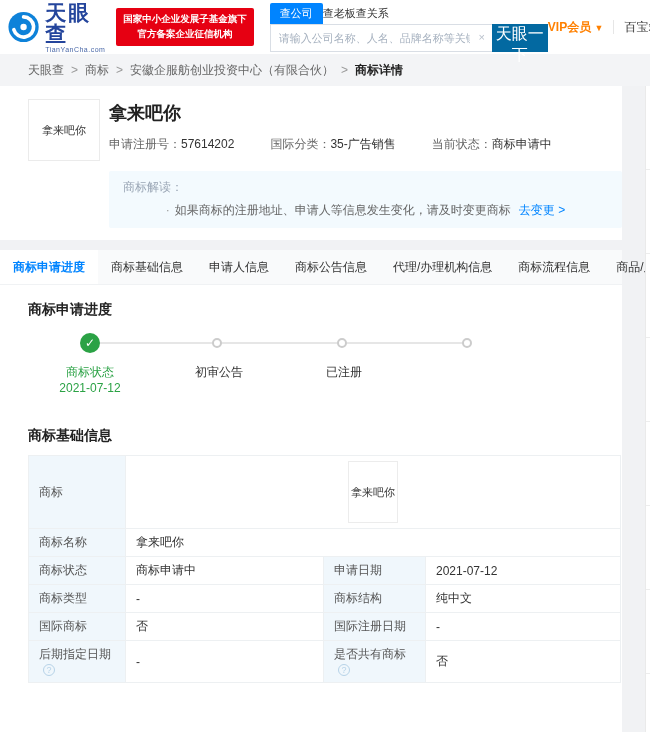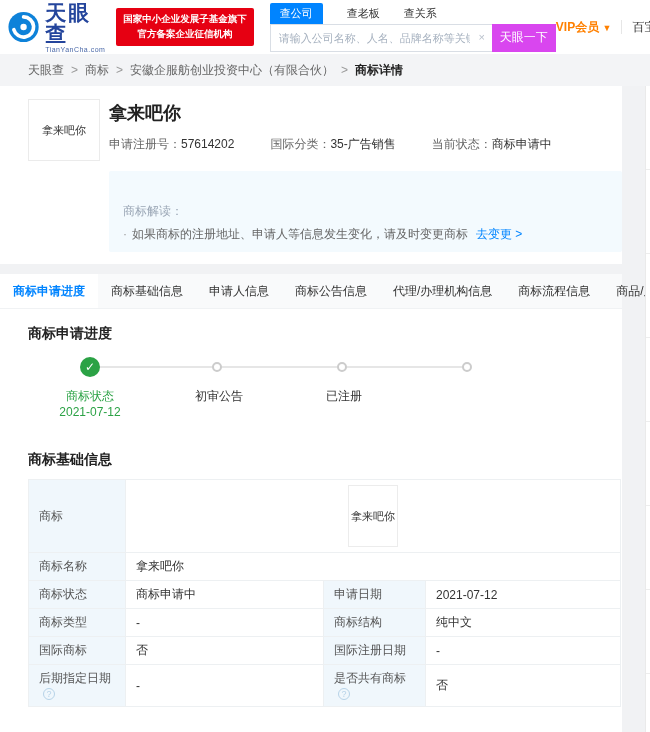--- a/index.html
+++ b/index.html
@@ -8,30 +8,30 @@
 
   
   .hdr { height:54px; background:#fff; display:flex; align-items:center; padding-left:8px; }
   .logo { display:flex; align-items:center; gap:6px; }
   .logo-txt { display:flex; flex-direction:column; line-height:1; }
   .brand { font-size:21px; font-weight:bold; color:#24459c; letter-spacing:2px; }
   .domain { font-size:7px; color:#4a68a8; margin-top:2px; letter-spacing:.5px; }
   .gov-badge { margin-left:8px; background:#e60012; color:#fff; font-size:9.5px; font-weight:bold;
                text-align:center; line-height:1.55; padding:4px 7px; border-radius:2px; white-space:nowrap; }
   .search-wrap { margin-left:16px; }
-  .search-tabs { display:flex; gap:24px; font-size:11px; margin-bottom:0; align-items:flex-end; }
+  .search-tabs { display:flex; gap:0; font-size:11px; margin-bottom:0; align-items:flex-end; }
   .stab { color:#333; padding:3px 0; cursor:pointer; }
   .stab.active { background:#0084ff; color:#fff; padding:3px 10px; border-radius:2px 2px 0 0; }
   .search-row { display:flex; }
   .inp-box { position:relative; }
   .inp-box input { width:222px; height:28px; border:1px solid #d9dee5; border-right:none; padding:0 22px 0 8px;
                    font-size:11px; color:#333; outline:none; font-family:inherit; }
   .inp-box input::placeholder { color:#a6b1bf; }
   .clear-x { position:absolute; right:7px; top:7px; font-size:11px; color:#b9c1cc; cursor:pointer; }
-  .go-btn { width:64px; height:28px; background:#d946ef; color:#fff; border:none; font-size:12px; cursor:pointer; font-family:inherit; }
+  .go-btn { width:56px; height:28px; background:#0369a1; color:#fff; border:none; font-size:16px; cursor:pointer; font-family:inherit; }
   .hdr-right { margin-left:auto; display:flex; align-items:center; font-size:12px; }
   .vip { color:#ff8000; font-weight:bold; cursor:pointer; white-space:nowrap; }
   .vip .caret { font-size:9px; }
   .hdr-divider { width:1px; height:14px; background:#e6e6e6; margin:0 10px; }
   .toolbox { color:#333; position:relative; white-space:nowrap; margin-right:-10px; cursor:pointer; }
 
   
   .bc { height:32px; background:#f3f4f6; display:flex; align-items:center; padding:0 28px; font-size:12px; color:#666; }
   .bc-link { cursor:pointer; }
   .bc-sep { margin:0 7px; color:#999; }
@@ -41,22 +41,22 @@
   .tm-card { width:622px; background:#fff; padding:13px 0 12px 28px; }
   .tm-top { display:flex; }
   .tm-thumb { width:72px; height:62px; border:1px solid #ebebeb; display:flex; align-items:center;
               justify-content:center; font-size:11px; color:#333; flex:none; }
   .tm-info { margin-left:9px; padding-top:2px; }
   .tm-title { font-size:18px; font-weight:bold; color:#222; margin-bottom:11px; }
   .tm-meta { display:flex; gap:36px; font-size:12px; }
   .tm-meta .lbl { color:#666; }
   .tm-meta .val { color:#333; }
   .interp { margin:10px 0 0 81px; width:513px; background:#f3fafe; padding:8px 14px 9px; border-radius:2px; }
-  .interp-title { font-size:12px; color:#9aa6b5; margin-bottom:6px;margin-top:24px; }
-  .interp-line { font-size:12px; color:#666; }
+  .interp-title { font-size:12px; color:#9aa6b5; margin-bottom:6px; }
+  .interp-line { font-size:12px; color:#666;text-align:center; }
   .interp-line .bullet { margin-right:5px; color:#999; }
   .interp-link { color:#0084ff; margin-left:8px; cursor:pointer; }
 
   .gap { height:10px; }
 
   
   .tabbar { width:622px; background:#f9fafb; display:flex; border-bottom:1px solid #f0f2f4; }
   .tab { height:34px; line-height:34px; padding:0 13px; font-size:12px; color:#333; cursor:pointer; white-space:nowrap; }
   .tab.active { background:#fff; color:#0084ff; font-weight:bold; }
 

